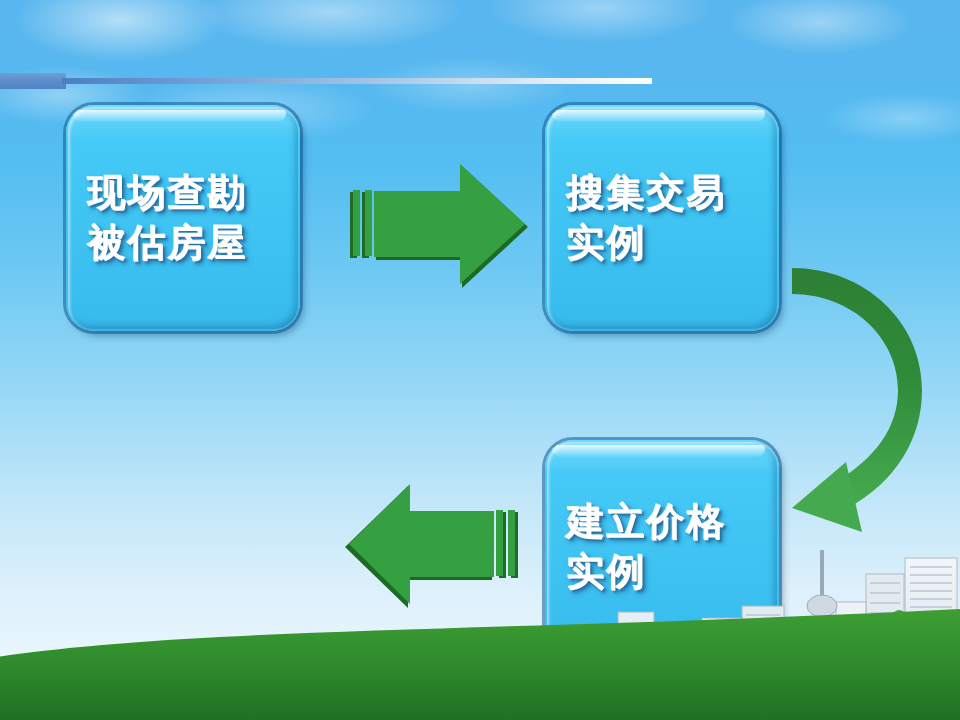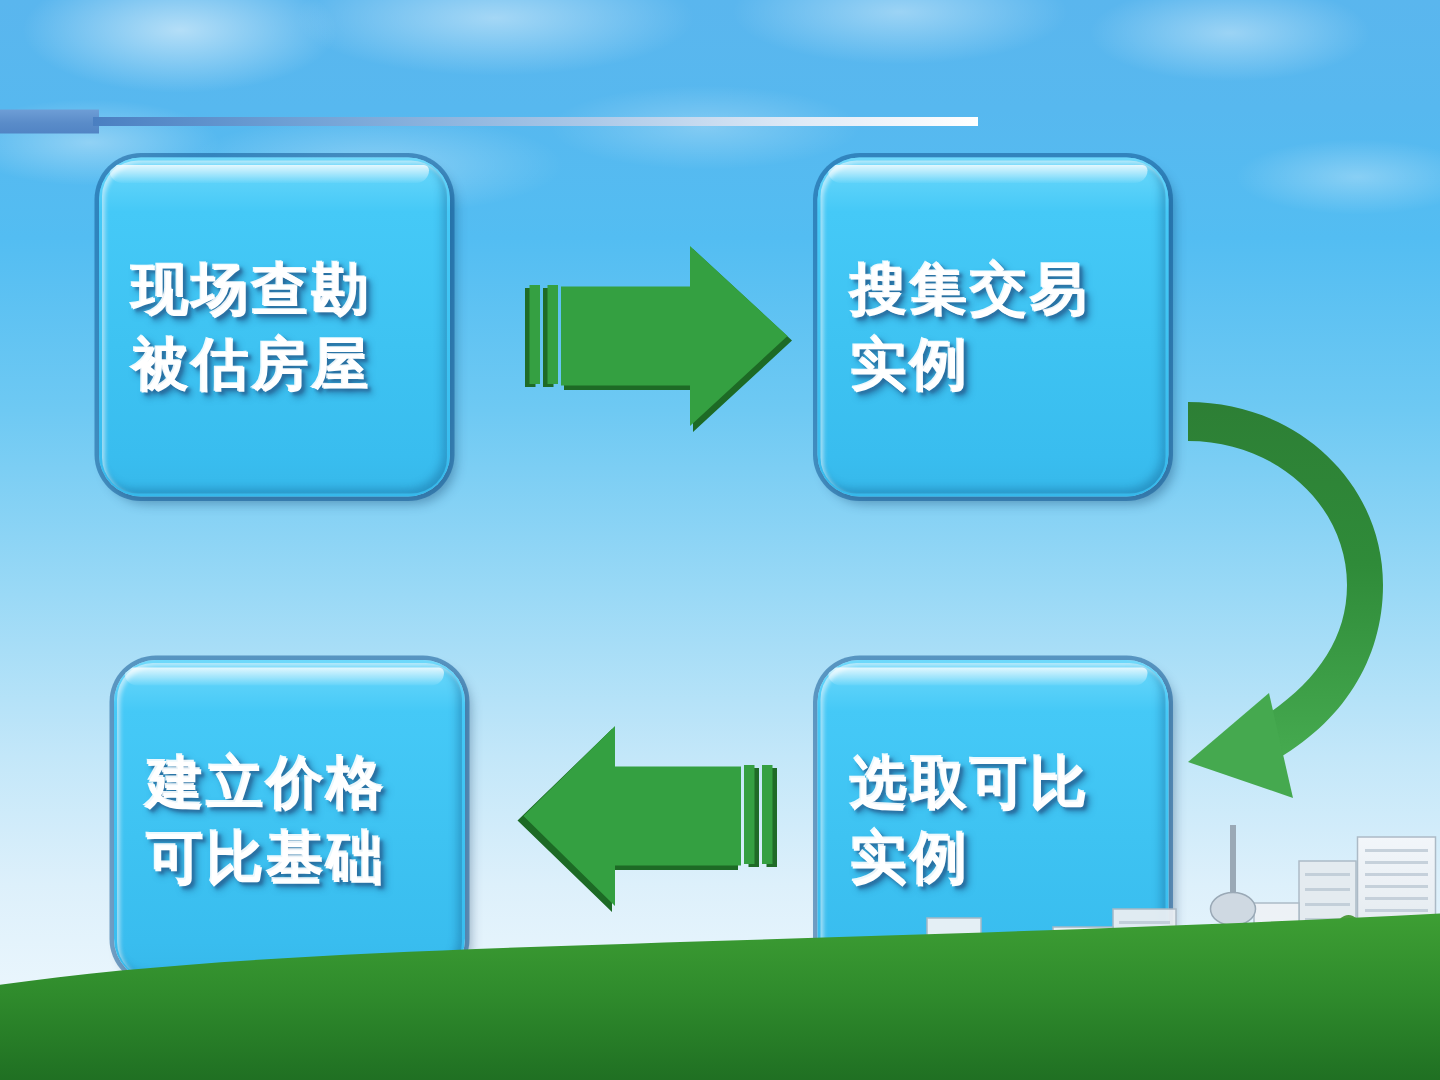--- a/index.html
+++ b/index.html
@@ -151,30 +151,24 @@
   <div id="box-collect" class="pbox">
     <div class="inner-edge"></div>
     <div class="gloss"></div>
     <div class="ptext">搜集交易
 实例</div>
   </div>
 
   <div id="box-select" class="pbox">
     <div class="inner-edge"></div>
     <div class="gloss"></div>
-    <div class="ptext">选取可比
+    <div class="ptext">建立价格
 实例</div>
   </div>
 
-  <div id="box-basis" class="pbox">
-    <div class="inner-edge"></div>
-    <div class="gloss"></div>
-    <div class="ptext">建立价格
-可比基础</div>
-  </div>
 
   <svg id="arrow-right" class="arrow-svg" width="200" height="130" viewBox="0 0 200 130">
 
     <polygon points="10,32 17,32 17,98 10,98" fill="#1f6b27"></polygon>
     <polygon points="13,30 20,30 20,96 13,96" fill="#35a042"></polygon>
     <polygon points="22,32 29,32 29,98 22,98" fill="#1f6b27"></polygon>
     <polygon points="25,30 32,30 32,96 25,96" fill="#35a042"></polygon>
 
     <polygon points="36,34 122,34 122,6 188,67 122,128 122,100 36,100" fill="#1d6a25"></polygon>
 

